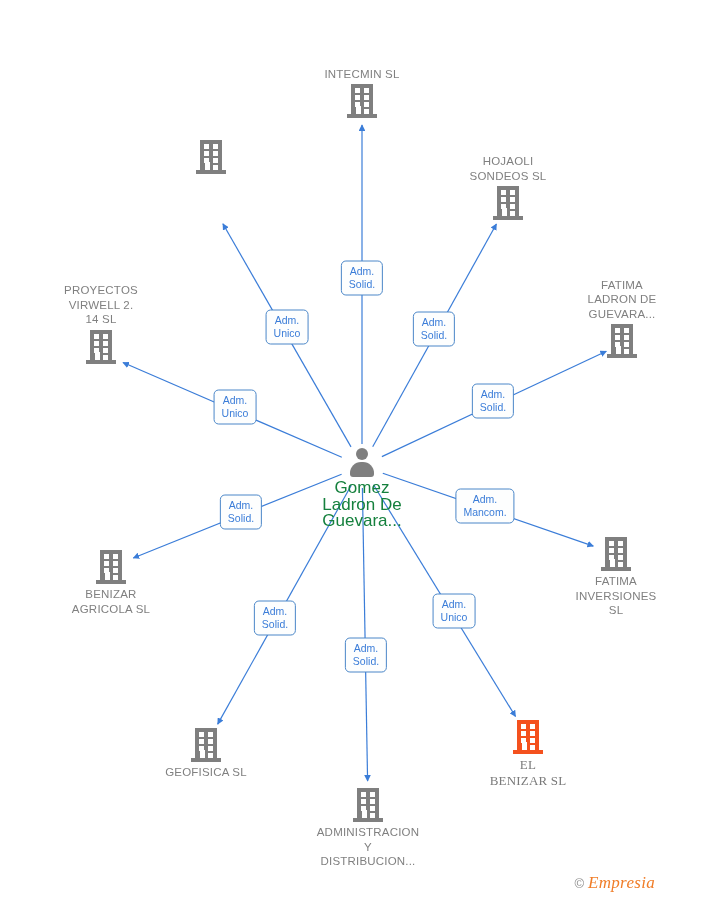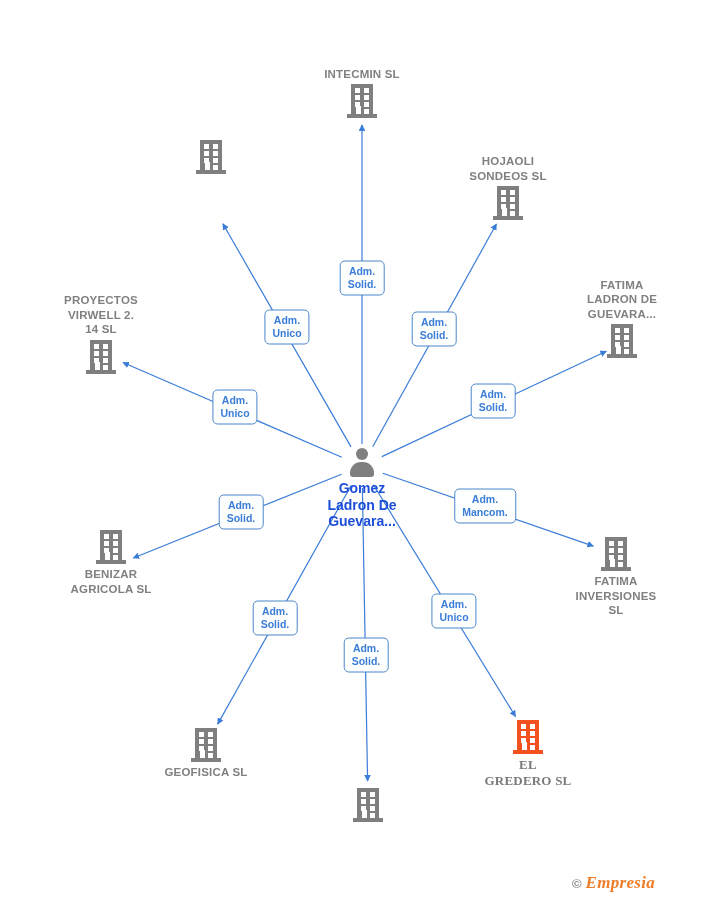--- a/index.html
+++ b/index.html
@@ -11,21 +11,20 @@
   body {
     font-family: "Liberation Sans", sans-serif;
     -webkit-font-smoothing: antialiased;
   }
   #canvas {
     position: relative;
     width: 665px;
     height: 905px;
     background: #ffffff;
     overflow: hidden;
-    font-weight: bold;
   }
   #edge-layer {
     position: absolute;
     left: 0;
     top: 0;
     width: 728px;
     height: 905px;
     pointer-events: none;
   }
 
@@ -48,22 +47,22 @@
   }
   .node-label.above { margin-bottom: 3px; }
   .node-label.below { margin-top: 3px; }
   .node-label.serif {
     font-family: "Liberation Serif", serif;
     font-size: 13px;
     line-height: 16px;
     color: #7a7a7a;
   }
   .person-label {
-    color: #1d4ed8;
-    font-size: 14px;
+    color: #15803d;
+    font-size: 17px;
     line-height: 16.5px;
     white-space: pre-line;
   }
 
   
   .building {
     position: relative;
     width: 30px;
     height: 34px;
   }
@@ -227,21 +226,21 @@
           <div class="win" style="left: 8px; top: 4px;"></div>
           <div class="win" style="left: 8px; top: 11px;"></div>
           <div class="win" style="left: 8px; top: 18px;"></div>
           <div class="win" style="left: 17px; top: 4px;"></div>
           <div class="win" style="left: 17px; top: 11px;"></div>
           <div class="win" style="left: 17px; top: 18px;"></div>
           <div class="win" style="left: 17px; top: 25px;"></div>
           <div class="door"></div>
         </div>
       </div>
-      <div class="node" style="left: 101px; top: 293px;">
+      <div class="node" style="left: 101px; top: 283px;">
         <div class="node-label above">PROYECTOS
 VIRWELL 2.
 14  SL</div>
         <div class="building">
           <div class="body"></div>
           <div class="plinth"></div>
           <div class="win" style="left: 8px; top: 4px;"></div>
           <div class="win" style="left: 8px; top: 11px;"></div>
           <div class="win" style="left: 8px; top: 18px;"></div>
           <div class="win" style="left: 17px; top: 4px;"></div>
@@ -261,21 +260,21 @@
           <div class="win" style="left: 8px; top: 4px;"></div>
           <div class="win" style="left: 8px; top: 11px;"></div>
           <div class="win" style="left: 8px; top: 18px;"></div>
           <div class="win" style="left: 17px; top: 4px;"></div>
           <div class="win" style="left: 17px; top: 11px;"></div>
           <div class="win" style="left: 17px; top: 18px;"></div>
           <div class="win" style="left: 17px; top: 25px;"></div>
           <div class="door"></div>
         </div>
       </div>
-      <div class="node" style="left: 111px; top: 530px;">
+      <div class="node" style="left: 111px; top: 550px;">
         <div class="building">
           <div class="body"></div>
           <div class="plinth"></div>
           <div class="win" style="left: 8px; top: 4px;"></div>
           <div class="win" style="left: 8px; top: 11px;"></div>
           <div class="win" style="left: 8px; top: 18px;"></div>
           <div class="win" style="left: 17px; top: 4px;"></div>
           <div class="win" style="left: 17px; top: 11px;"></div>
           <div class="win" style="left: 17px; top: 18px;"></div>
           <div class="win" style="left: 17px; top: 25px;"></div>
@@ -322,36 +321,39 @@
           <div class="plinth"></div>
           <div class="win" style="left: 8px; top: 4px;"></div>
           <div class="win" style="left: 8px; top: 11px;"></div>
           <div class="win" style="left: 8px; top: 18px;"></div>
           <div class="win" style="left: 17px; top: 4px;"></div>
           <div class="win" style="left: 17px; top: 11px;"></div>
           <div class="win" style="left: 17px; top: 18px;"></div>
           <div class="win" style="left: 17px; top: 25px;"></div>
           <div class="door"></div>
         </div>
+        <div class="node-label below">ADMINISTRACION
+Y
+DISTRIBUCION...</div>
       </div>
       <div class="node" style="left: 528px; top: 720px;">
         <div class="building hot">
           <div class="body"></div>
           <div class="plinth"></div>
           <div class="win" style="left: 8px; top: 4px;"></div>
           <div class="win" style="left: 8px; top: 11px;"></div>
           <div class="win" style="left: 8px; top: 18px;"></div>
           <div class="win" style="left: 17px; top: 4px;"></div>
           <div class="win" style="left: 17px; top: 11px;"></div>
           <div class="win" style="left: 17px; top: 18px;"></div>
           <div class="win" style="left: 17px; top: 25px;"></div>
           <div class="door"></div>
         </div>
         <div class="node-label below serif">EL
-GREDERO  SL</div>
+BENIZAR  SL</div>
       </div>
     </div>
 
   <div id="edge-labels">
       <div class="edge-label" style="left: 362px; top: 278px;">Adm.
 Solid.</div>
       <div class="edge-label" style="left: 287px; top: 327px;">Adm.
 Unico</div>
       <div class="edge-label" style="left: 434px; top: 329px;">Adm.
 Solid.</div>

